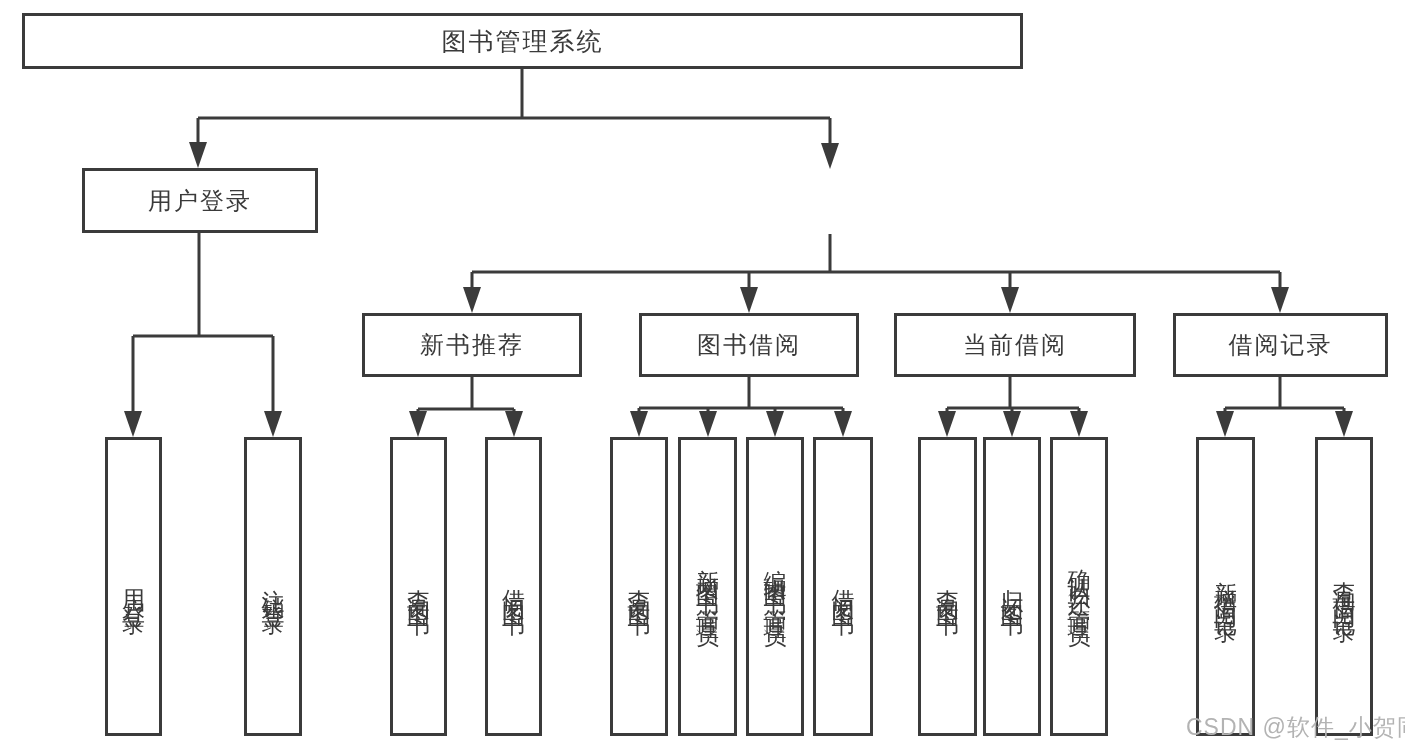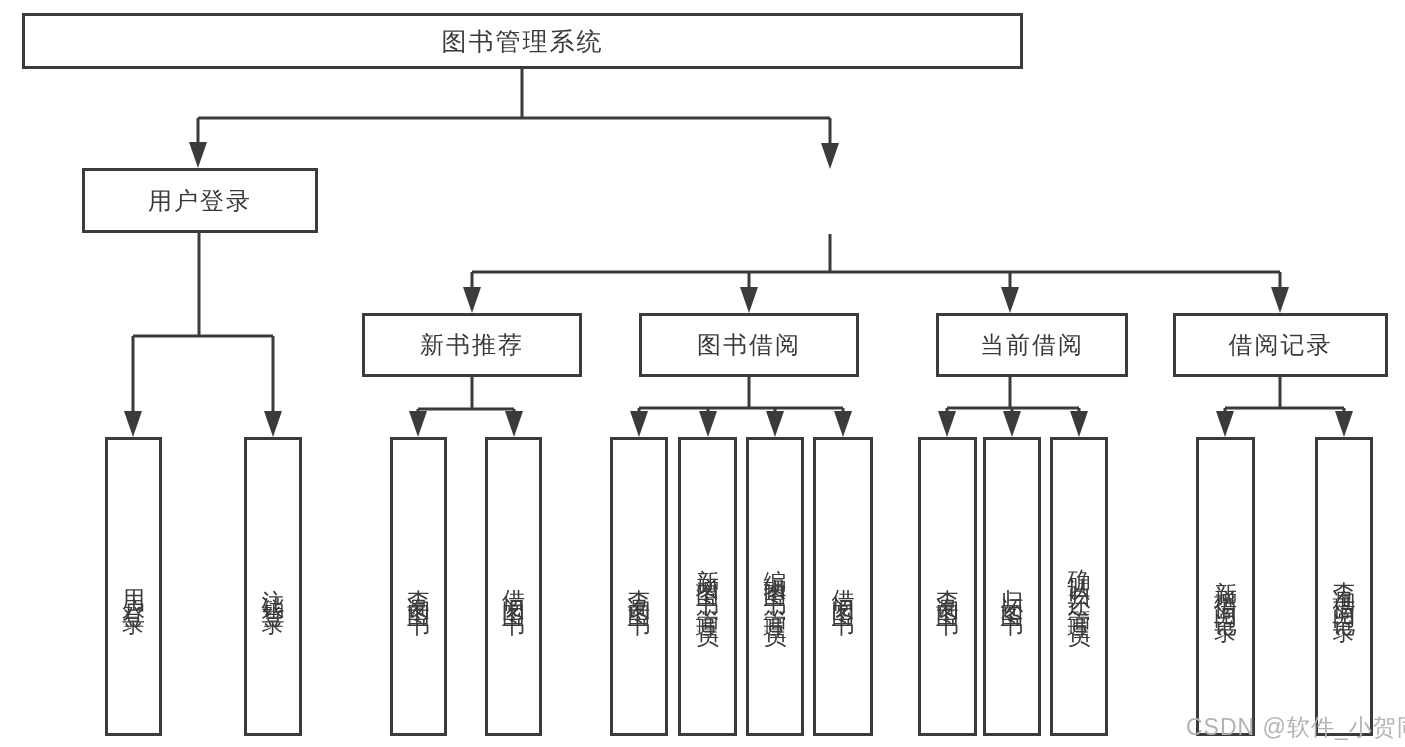--- a/index.html
+++ b/index.html
@@ -85,21 +85,21 @@
   <div class="box h" style="left:82px;top:168px;width:236px;height:65px">
     <span>用户登录</span>
   </div>
 
   <div class="box h" style="left:639px;top:313px;width:220px;height:64px">
     <span>图书借阅</span>
   </div>
   <div class="box h" style="left:362px;top:313px;width:220px;height:64px">
     <span>新书推荐</span>
   </div>
-  <div class="box h" style="left:936px;top:313px;width:192px;height:64px">
+  <div class="box h" style="left:894px;top:313px;width:242px;height:64px">
     <span>当前借阅</span>
   </div>
   <div class="box h" style="left:1173px;top:313px;width:215px;height:64px">
     <span>借阅记录</span>
   </div>
 
   <div class="box v" style="left:105px;top:437px;width:57px;height:299px">
     <span>用户登录</span>
   </div>
   <div class="box v" style="left:244px;top:437px;width:58px;height:299px">

